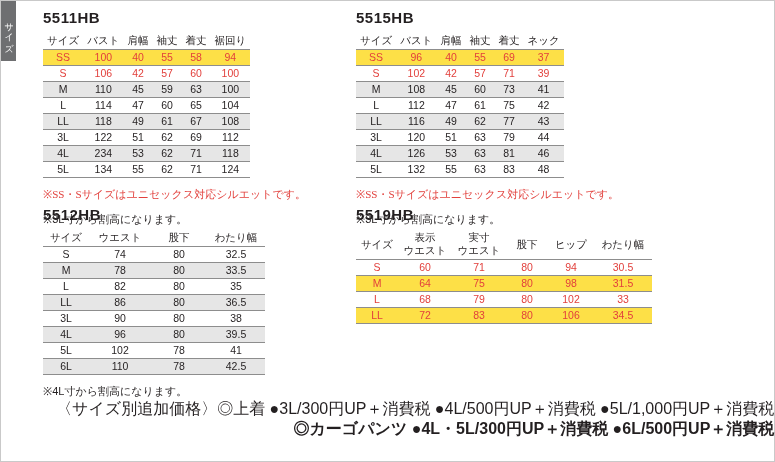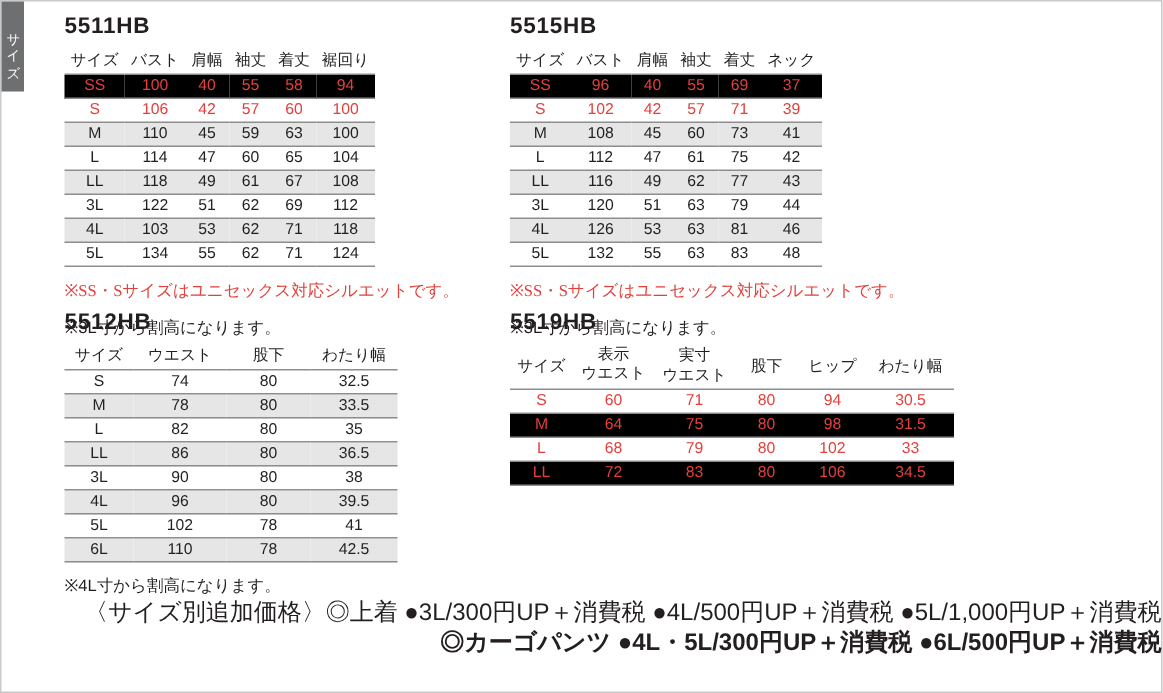--- a/index.html
+++ b/index.html
@@ -42,21 +42,21 @@
   }
   .content {
     position: absolute;
     left: 15px; top: 0;
     width: 758px; height: 378px;
   }
   .col {
     position: absolute;
   }
   .col-left  { left: 27px; }
-  .col-right { left: 324px; }
+  .col-right { left: 340px; }
 
   .block-title {
     font-size: 15px;
     font-weight: bold;
     letter-spacing: 0.5px;
     margin-bottom: 7px;
     color: #231f20;
   }
   table.sz {
     border-collapse: collapse;
@@ -73,21 +73,21 @@
     white-space: nowrap;
   }
   table.sz thead th {
     border-top: none;
     border-bottom: 1px solid #8d8d8d;
     font-size: 10.5px;
     padding-bottom: 2px;
   }
   table.sz tbody tr.gray td { background: #e6e6e6; }
   table.sz tbody tr.red td { color: #e2403c; }
-  table.sz tbody tr.red.gray td { background: #000000; color: #e2403c; }
+  table.sz tbody tr.red.gray td { background: #fde047; color: #e2403c; }
   table.sz td.lbl, table.sz th.lbl { text-align: center; }
 
   .note {
     font-size: 11px;
     line-height: 17px;
     margin-top: 8px;
   }
   .note.red { color: #e2403c; font-family: Liberation Serif, serif; }
 
   .footer {
@@ -169,21 +169,21 @@
           <tr>
             <td>3L</td>
             <td>122</td>
             <td>51</td>
             <td>62</td>
             <td>69</td>
             <td>112</td>
           </tr>
           <tr class="gray">
             <td>4L</td>
-            <td>103</td>
+            <td>234</td>
             <td>53</td>
             <td>62</td>
             <td>71</td>
             <td>118</td>
           </tr>
           <tr>
             <td>5L</td>
             <td>134</td>
             <td>55</td>
             <td>62</td>
@@ -344,21 +344,21 @@
       </table>
       <div class="note">※4L寸から割高になります。</div>
     </div>
 
     <div class="col col-right" style="top:205px;">
       <div class="block-title">5519HB</div>
       <table class="sz">
         <thead>
           <tr>
             <th class="lbl" style="width:42px;">サイズ</th>
-            <th style="width:54px; white-space:pre-line;font-family:Liberation Mono, monospace;">表示
+            <th style="width:54px; white-space:pre-line;">表示
 ウエスト</th>
             <th style="width:54px; white-space:pre-line;">実寸
 ウエスト</th>
             <th style="width:42px;">股下</th>
             <th style="width:46px;">ヒップ</th>
             <th style="width:58px;">わたり幅</th>
           </tr>
         </thead>
         <tbody>
           <tr class="red">

